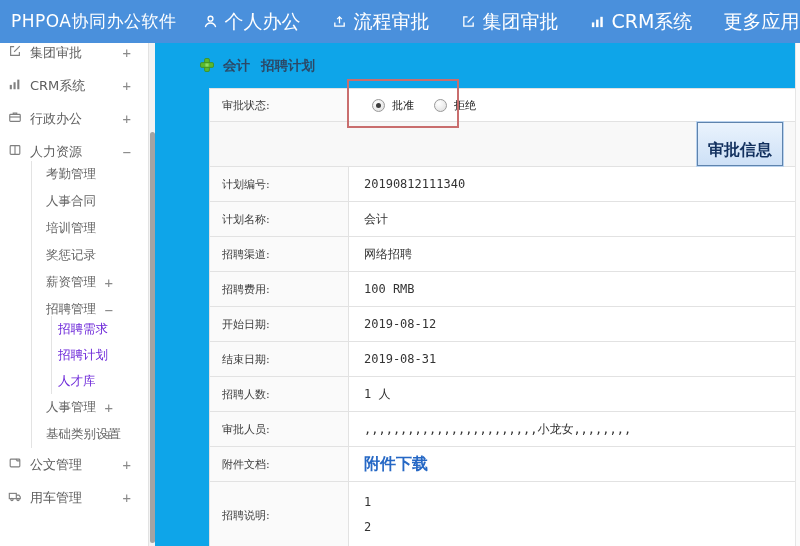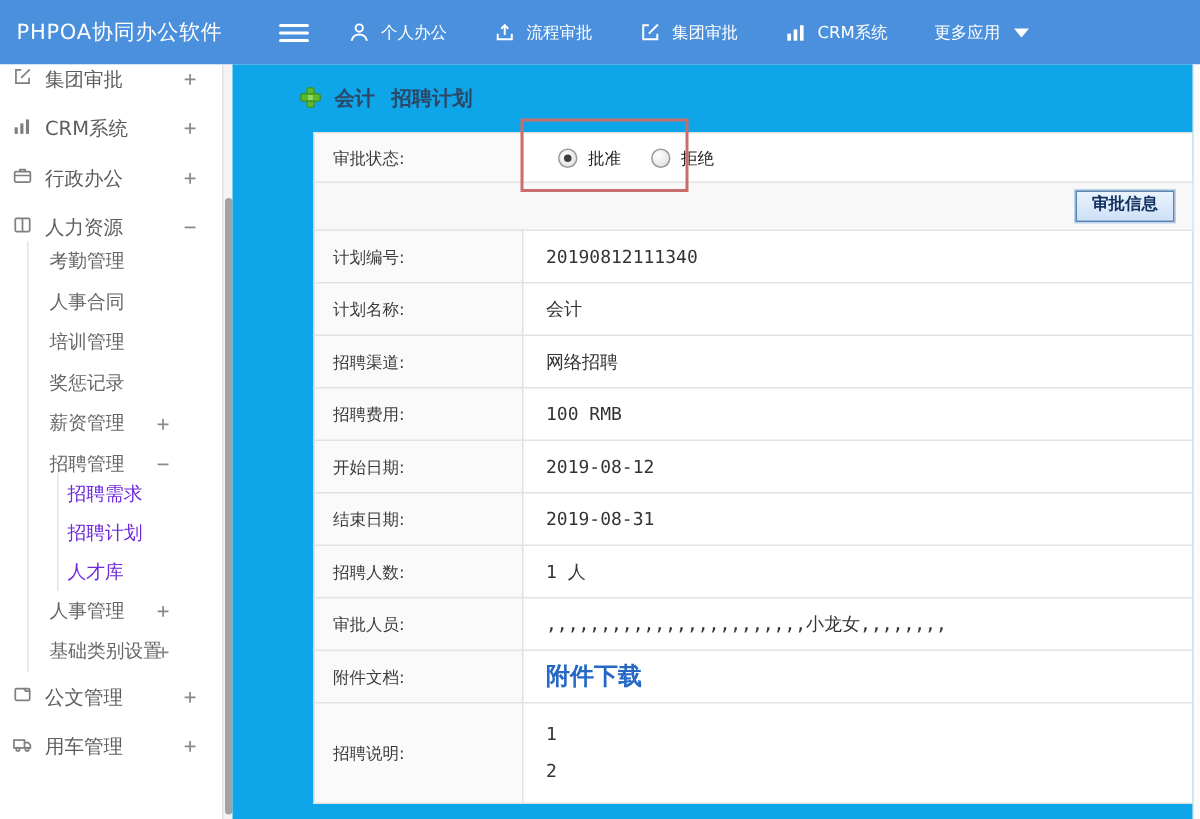--- a/index.html
+++ b/index.html
@@ -8,36 +8,36 @@
     --link-blue:#2668c5;
     --title-navy:#2c4866;
     --plus-green:#57b32c;
   }
   *{margin:0;padding:0;box-sizing:border-box;}
   html,body{width:800px;height:546px;overflow:hidden;}
   body{font-family:"DejaVu Sans","Liberation Sans",sans-serif;font-size:12px;color:#333;background:#fff;}
 
   
   .topbar{height:43px;background:var(--topbar-blue);display:flex;align-items:center;color:#fff;}
-  .logo{width:186px;padding-left:11px;font-size:14px;letter-spacing:.5px;white-space:nowrap;}
+  .logo{width:186px;padding-left:11px;font-size:17px;letter-spacing:.5px;white-space:nowrap;}
   .hamburger{width:20px;margin-right:26px;cursor:pointer;}
   .hamburger span{display:block;height:2px;background:#fff;margin:3px 0;border-radius:1px;}
   .nav{display:flex;align-items:center;}
-  .nav-item{display:flex;align-items:center;gap:7px;margin-right:31px;font-size:11px;cursor:pointer;white-space:nowrap;}
+  .nav-item{display:flex;align-items:center;gap:7px;margin-right:31px;font-size:19px;cursor:pointer;white-space:nowrap;}
   .nav-item svg{display:block;}
   .caret{width:0;height:0;border-left:5px solid transparent;border-right:5px solid transparent;border-top:6px solid #fff;margin-left:2px;}
 
   
   .app-body{display:flex;height:503px;}
   .sidebar{width:148px;background:#fff;overflow:hidden;position:relative;}
   .sidebar ul{list-style:none;margin-top:-7px;}
   .sidebar li{position:relative;display:flex;align-items:center;color:#5d5d5d;cursor:pointer;white-space:nowrap;}
   .sidebar li.lv1{height:33px;padding-left:8px;font-size:13px;gap:8px;}
   .sidebar li.lv1 svg{flex:0 0 auto;color:#7f7f7f;}
-  .sub1{margin-left:18px;border-left:1px solid #e3e3e3;}
+  .sub1{margin-left:31px;border-left:1px solid #e3e3e3;}
   .sub1 > li{height:27px;padding-left:14px;font-size:12.5px;color:#666;}
   .sub2{margin-left:19px;border-left:1px solid #e3e3e3;}
   .sub2 > li{height:26px;padding-left:6px;font-size:12.5px;color:#6d28d9;}
   .expand{position:absolute;font-size:14px;color:#8a8a8a;font-family:"DejaVu Sans Mono",monospace;}
   .expand.e1{right:17px;}
   .expand.e2{right:35px;}
   .sidebar-scroll{width:7px;background:#f3f3f3;border-left:1px solid #e2e2e2;position:relative;}
   .sidebar-scroll .thumb{position:absolute;top:89px;left:1px;width:5px;height:411px;background:#a3a3a3;border-radius:3px;}
 
   
@@ -55,21 +55,21 @@
   tr.r-btn{height:32px;}
   tr.r-std{height:35px;}
   tr.r-note{height:67px;}
   tr.r-btn td{background:#f8f8f8;text-align:right;padding-right:13px;border-left:1px solid #e2e2e2;}
 
   .radio-row{display:flex;align-items:center;padding-left:8px;font-family:"DejaVu Sans","Liberation Sans",sans-serif;}
   .radio{width:13px;height:13px;border-radius:50%;border:1px solid #9a9a9a;background:radial-gradient(circle at 35% 30%,#ffffff,#dcdcdc);display:inline-block;position:relative;flex:0 0 auto;}
   .radio.sel::after{content:"";position:absolute;left:3px;top:3px;width:5px;height:5px;border-radius:50%;background:#3d3d3d;}
   .radio-lbl{font-size:11px;font-weight:normal;color:#222;margin:0 20px 0 7px;}
 
-  .approve-btn{display:inline-block;background:linear-gradient(#eaf3fd,#cde0f6);border:1px solid #5e83ad;box-shadow:0 0 0 1px #b9d2ee;padding:0 10px 4px;font-size:11px;font-weight:bold;color:#12305e;cursor:pointer;font-family:"DejaVu Sans","Liberation Sans",sans-serif;}
+  .approve-btn{display:inline-block;background:linear-gradient(#eaf3fd,#cde0f6);border:1px solid #5e83ad;box-shadow:0 0 0 1px #b9d2ee;padding:17px 10px 4px;font-size:16px;font-weight:bold;color:#12305e;cursor:pointer;font-family:"DejaVu Sans","Liberation Sans",sans-serif;}
 
   .att-link{color:var(--link-blue);font-weight:bold;font-size:16px;text-decoration:none;cursor:pointer;font-family:"DejaVu Sans","Liberation Sans",sans-serif;}
   .note-line{line-height:25px;}
 
   .red-box{position:absolute;left:192px;top:36px;width:112px;height:49px;border:2px solid var(--highlight-red);pointer-events:none;}
 
   .page-scroll{width:5px;background:#fbfbfb;border-left:1px solid #e6e6e6;}
 </style>
 </head>
 <body>

